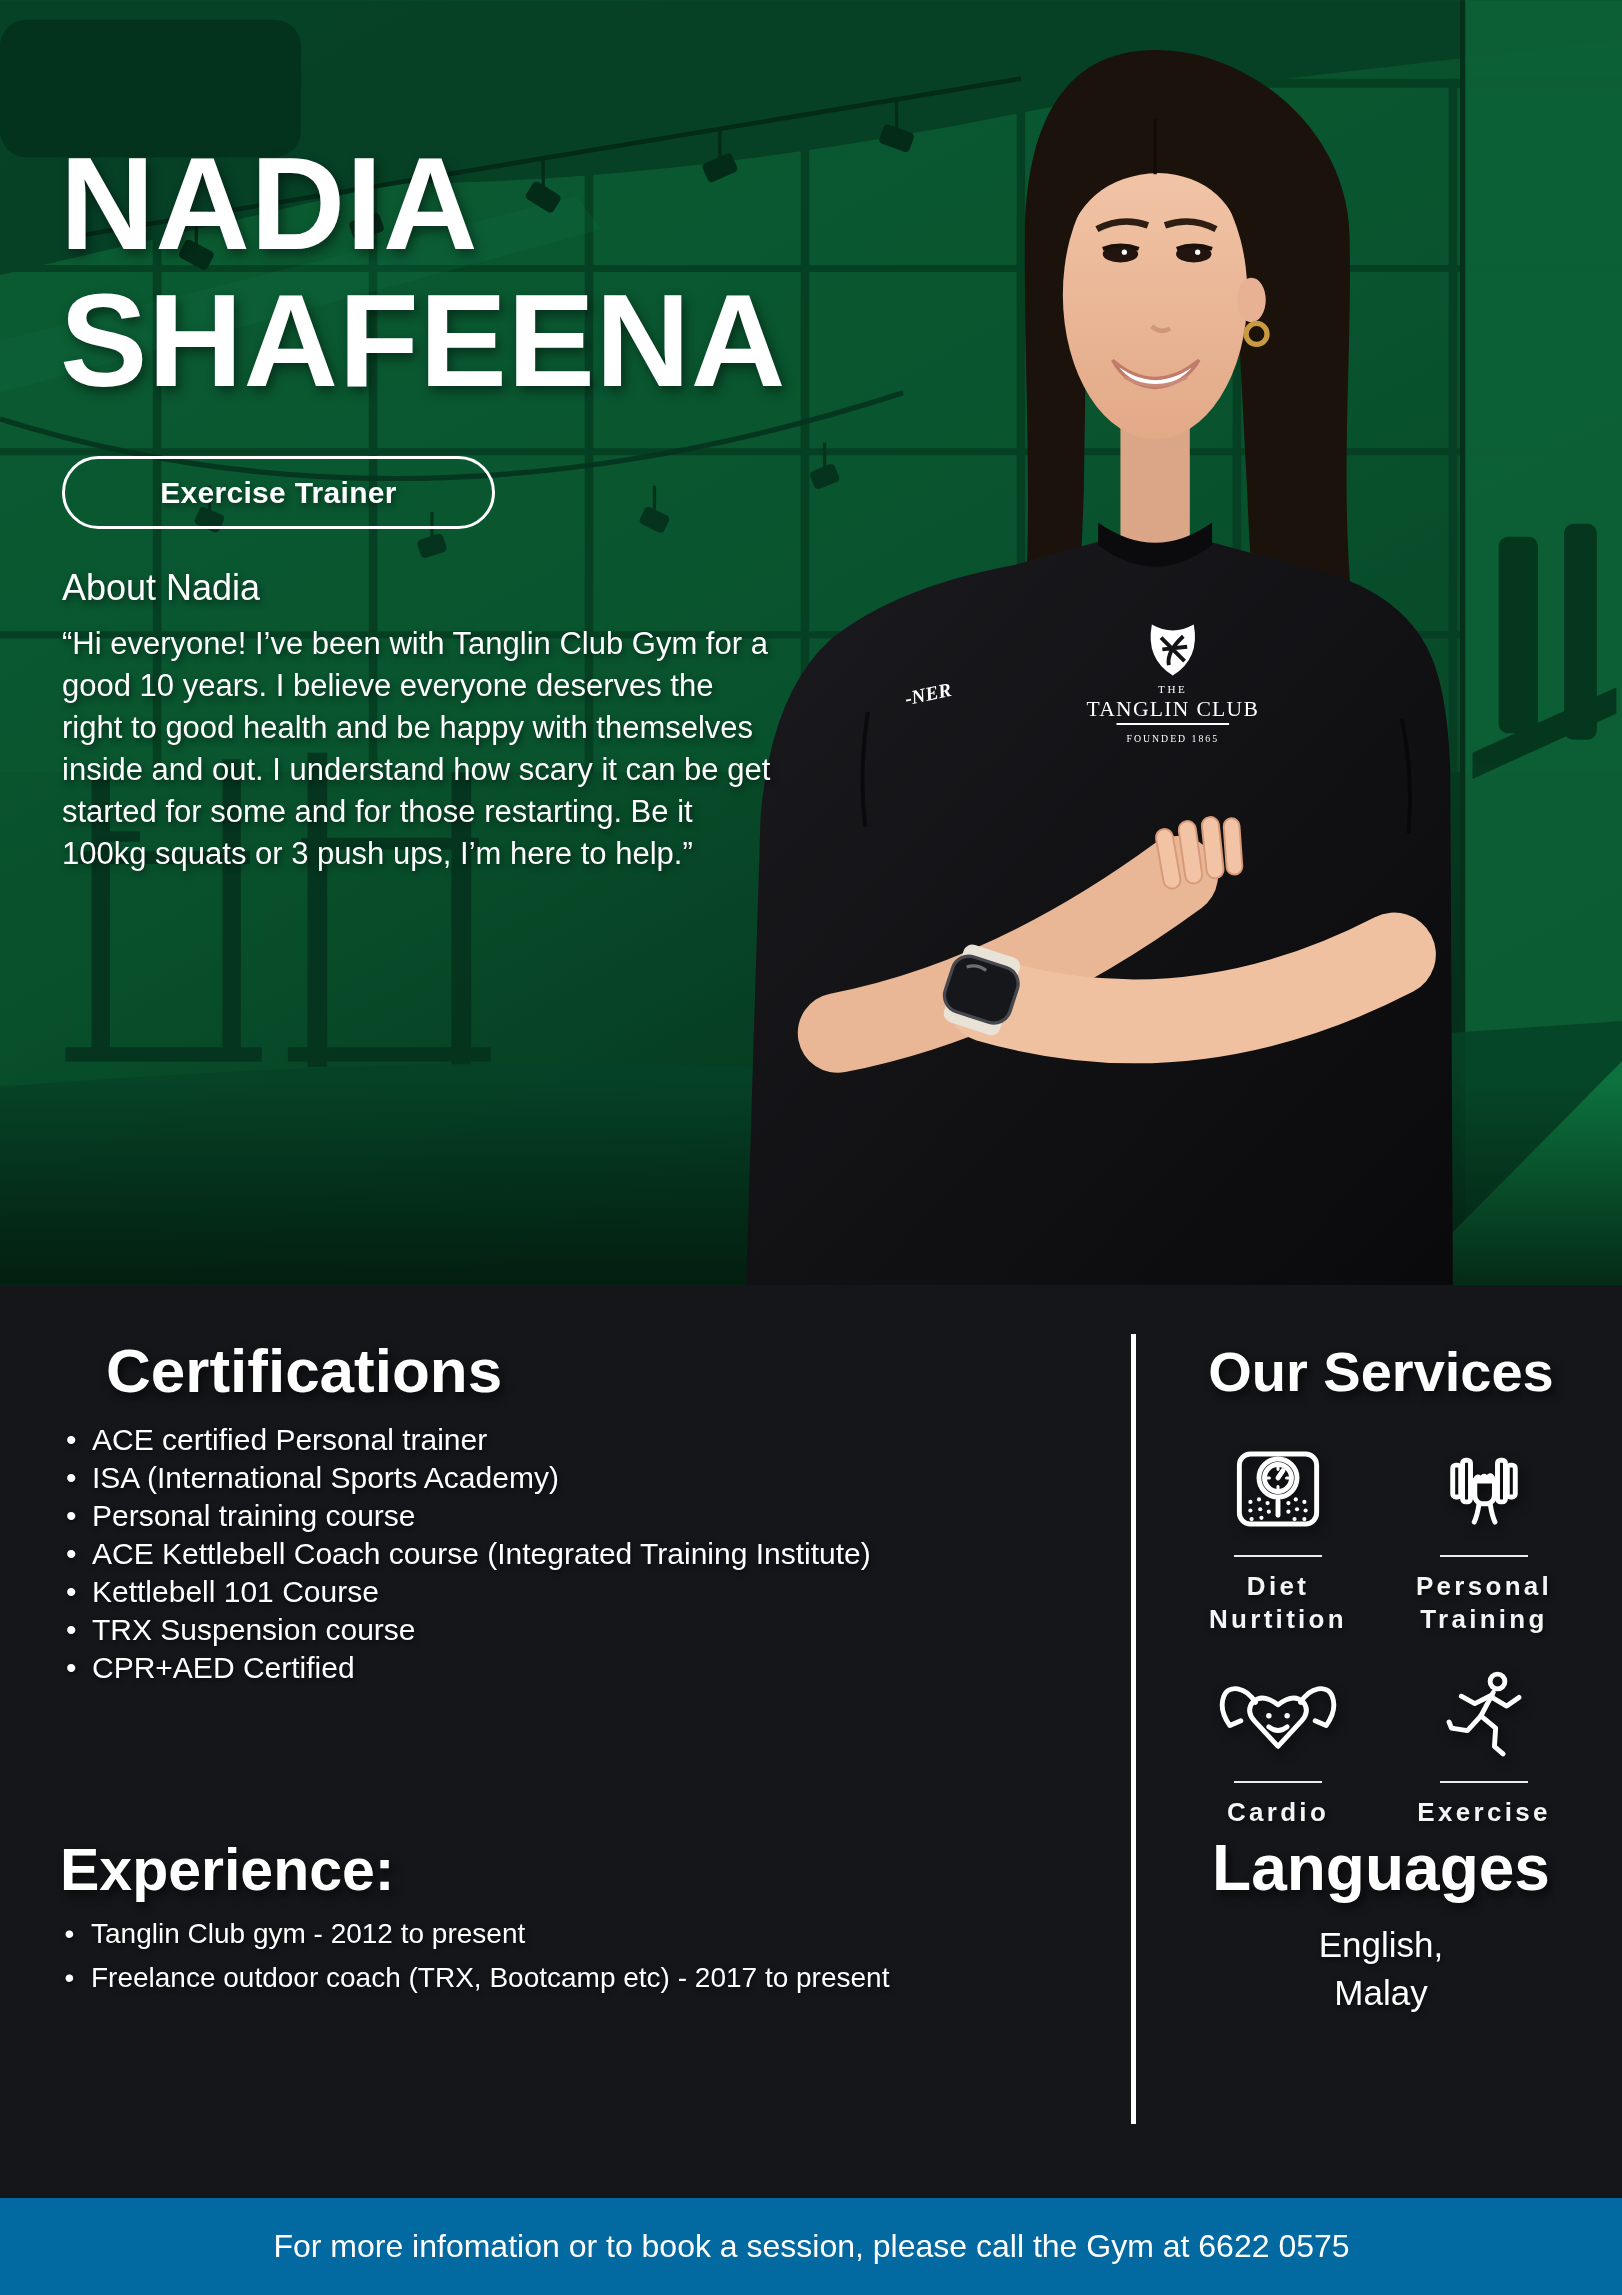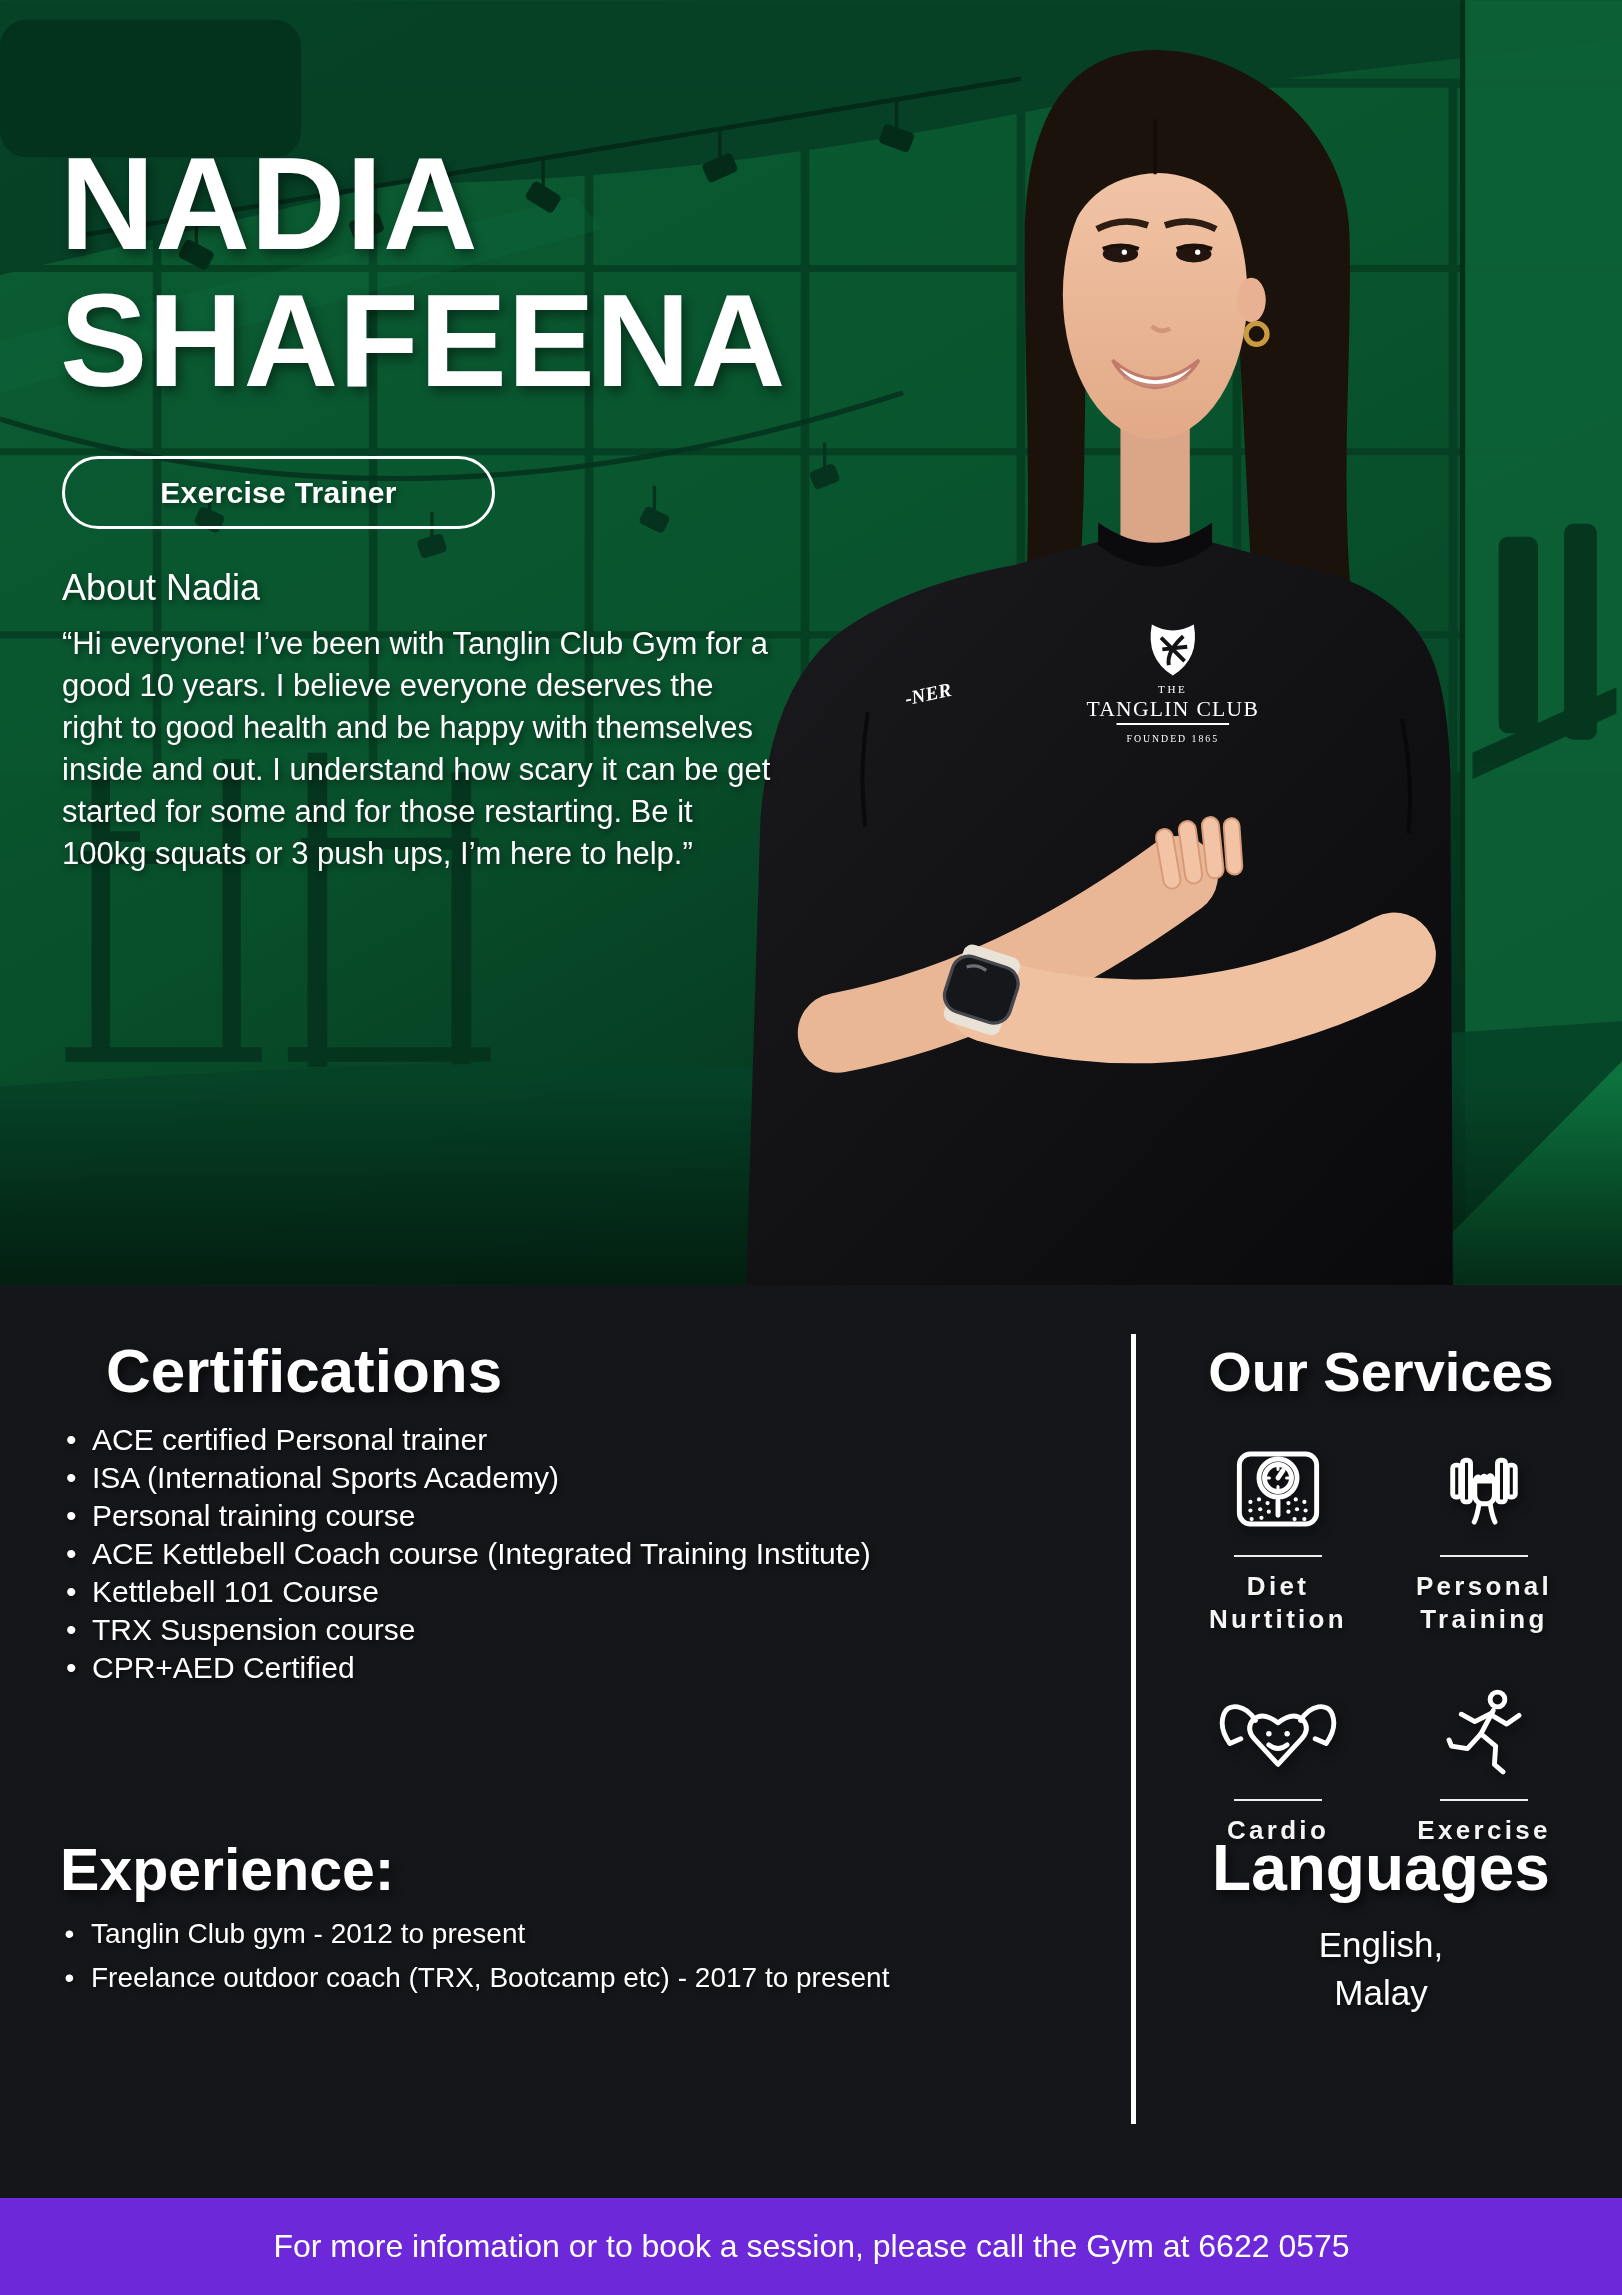--- a/index.html
+++ b/index.html
@@ -34,34 +34,34 @@
   .cert-list li::before{content:"•";position:absolute;left:0;}
   .exp-heading{position:absolute;left:60px;top:1836px;font-size:59px;}
   .exp-list{position:absolute;left:62px;top:1912px;margin:0;padding:0;list-style:none;
             color:#fff;font-size:28px;line-height:44px;text-shadow:1.3px 2px 5.2px rgba(0,0,0,.6);}
   .exp-list li{position:relative;padding-left:29px;}
   .exp-list li::before{content:"•";position:absolute;left:2.6px;}
   .divider{position:absolute;left:1131px;top:1334px;width:4.6px;height:790px;background:#ffffff;}
 
   .services-heading{position:absolute;left:1175px;top:1339px;width:412px;text-align:center;font-size:56px;}
   .services-grid{position:absolute;left:1175px;top:1440px;width:412px;
-                 display:grid;grid-template-columns:206px 206px;row-gap:47px;}
+                 display:grid;grid-template-columns:206px 206px;row-gap:29px;}
   .service-cell{display:flex;flex-direction:column;align-items:center;}
   .icon-box{height:97px;display:flex;align-items:center;justify-content:center;
             filter:drop-shadow(3.9px 5.2px 5.2px rgba(0,0,0,.55));}
   .icon-box svg{stroke:#ffffff;fill:none;stroke-width:8;stroke-linecap:round;stroke-linejoin:round;}
   .service-rule{width:88px;height:2px;background:#ededed;margin:18.3px 0 13px 0;}
   .service-label{color:#f4f4f4;font-size:26px;font-weight:700;letter-spacing:3.3px;line-height:33px;
                  text-align:center;text-shadow:1.3px 2px 5.2px rgba(0,0,0,.6);}
   .languages-heading{position:absolute;left:1175px;top:1831px;width:412px;text-align:center;font-size:64px;}
   .languages-lines{position:absolute;left:1175px;top:1921px;width:412px;text-align:center;color:#fff;
                  font-size:35px;line-height:48px;text-shadow:1.3px 2px 5.2px rgba(0,0,0,.6);}
 
   
-  .footer-bar{position:absolute;left:0;top:2198px;width:1623px;height:97px;background:#6d28d9;
+  .footer-bar{position:absolute;left:0;top:2198px;width:1623px;height:97px;background:#0369a1;
               display:flex;align-items:center;justify-content:center;color:#ffffff;font-size:32px;}
 </style>
 </head>
 <body>
 
 <div class="poster">
 
   <div class="hero">
 
     <svg class="bg" width="1623" height="1285" viewBox="0 0 2480 1963">

